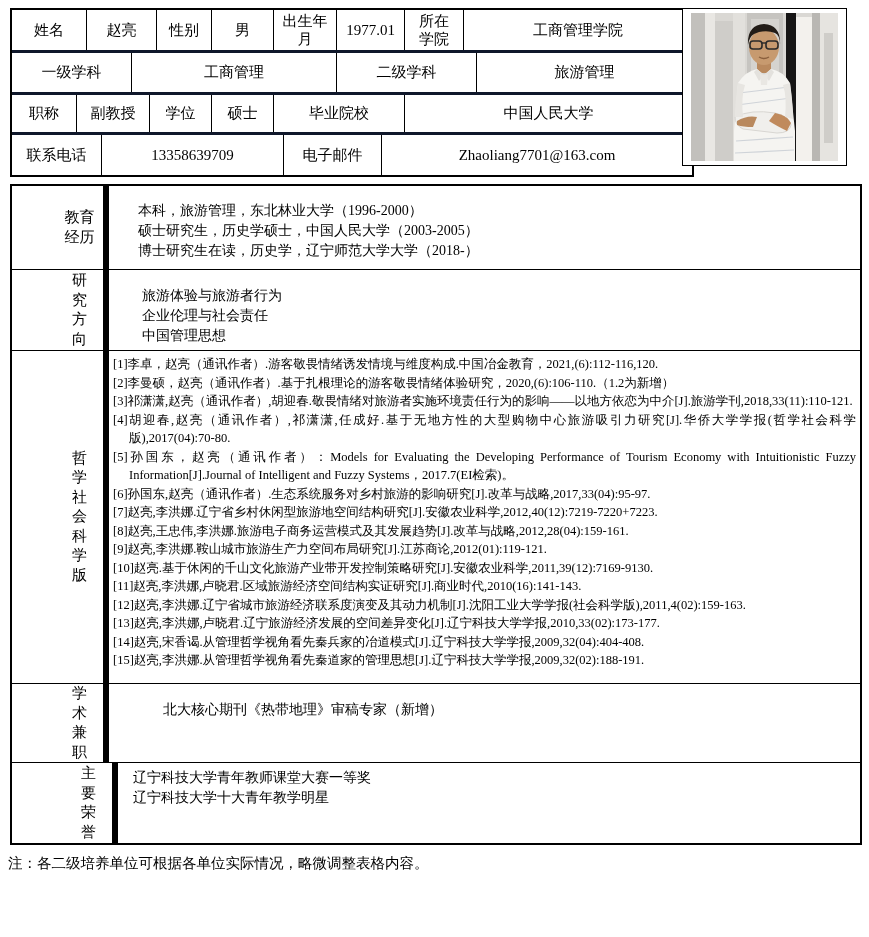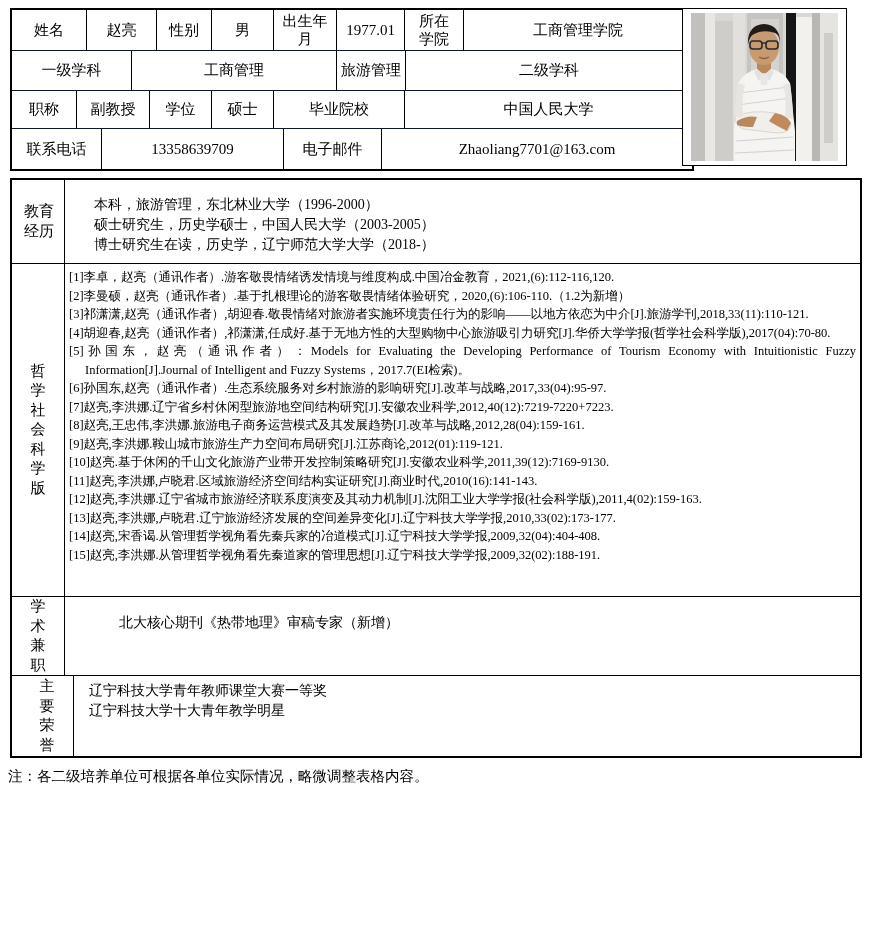--- a/index.html
+++ b/index.html
@@ -8,21 +8,21 @@
     font-family:"Liberation Serif","DejaVu Serif",serif;
     color:#000;
     -webkit-font-smoothing:none;
   }
   .page{position:relative;padding:8px 0 0 10px;width:848px;}
 
   
   .info-table{
     width:680px;border:2px solid #000;box-sizing:content-box;
   }
-  .info-row{display:flex;border-bottom:1px solid #0f172a;}
+  .info-row{display:flex;border-bottom:3px solid #0f172a;}
   .info-row:last-child{border-bottom:none;}
   .cell{
     box-sizing:border-box;border-right:1px solid #000;
     display:flex;align-items:center;justify-content:center;
     text-align:center;font-size:15px;line-height:1.22;
     padding:1px 4px;overflow:hidden;
   }
   .cell:last-child{border-right:none;flex:1;}
   .r1{height:40px;} .r2{height:39px;} .r3{height:37px;} .r4{height:40px;}
   .w-birth{padding:1px 7px;}
@@ -35,23 +35,23 @@
     display:flex;align-items:center;justify-content:center;background:#fff;
   }
 
   
   .main-table{
     width:848px;border:2px solid #000;margin-top:7px;box-sizing:content-box;
   }
   .section{display:flex;border-bottom:1px solid #000;box-sizing:border-box;}
   .section:last-child{border-bottom:none;}
   .label-cell{
-    width:53px;min-width:53px;border-right:1px solid #000000;box-sizing:border-box;
+    width:53px;min-width:53px;border-right:6px solid #000000;box-sizing:border-box;
     display:flex;align-items:center;justify-content:center;
-    font-size:15px;text-align:right;
+    font-size:15px;text-align:center;margin-left:44px;
   }
   .label-inner{line-height:1.3;display:block;}
   .lw1{width:15px;}  
   .lw2{width:32px;}  
   .content-cell{flex:1;box-sizing:border-box;font-size:14px;line-height:20px;}
   .sec-edu{min-height:84px;}   .sec-edu .content-cell{padding:15px 6px 4px 29px;}
   .sec-work{min-height:78px;}  .sec-work .content-cell{padding:17px 6px 4px 24px;}
   .sec-res{min-height:77px;}   .sec-res .content-cell{padding:16px 6px 4px 33px;}
   .sec-pub{min-height:333px;}  .sec-pub .content-cell{padding:4px 4px 4px 4px;font-size:12.5px;line-height:18.5px;}
   .sec-acad{min-height:61px;gap:44px;}  .sec-acad .content-cell{padding:16px 6px 4px 10px;}
@@ -76,22 +76,22 @@
       <div class="cell r1" style="width:55px">性别</div>
       <div class="cell r1" style="width:62px">男</div>
       <div class="cell r1 w-birth" style="width:63px">出生年月</div>
       <div class="cell r1" style="width:68px">1977.01</div>
       <div class="cell r1 w-college-l" style="width:59px">所在学院</div>
       <div class="cell r1">工商管理学院</div>
     </div>
     <div class="info-row">
       <div class="cell r2" style="width:120px">一级学科</div>
       <div class="cell r2" style="width:205px">工商管理</div>
+      <div class="cell r2" style="width:140px">二级学科</div>
       <div class="cell r2">旅游管理</div>
-      <div class="cell r2" style="width:140px">二级学科</div>
     </div>
     <div class="info-row">
       <div class="cell r3" style="width:65px">职称</div>
       <div class="cell r3" style="width:73px">副教授</div>
       <div class="cell r3" style="width:62px">学位</div>
       <div class="cell r3" style="width:62px">硕士</div>
       <div class="cell r3" style="width:131px">毕业院校</div>
       <div class="cell r3">中国人民大学</div>
     </div>
     <div class="info-row">
@@ -152,20 +152,30 @@
         <span class="label-inner lw2">教育经历</span>
       </div>
       <div class="content-cell">
           <div class="line">本科，旅游管理，东北林业大学（1996-2000）</div>
           <div class="line">硕士研究生，历史学硕士，中国人民大学（2003-2005）</div>
           <div class="line">博士研究生在读，历史学，辽宁师范大学大学（2018-）</div>
         </div>
     </div>
 
 
+    <div class="section sec-res">
+      <div class="label-cell">
+        <span class="label-inner lw1">研究方向</span>
+      </div>
+      <div class="content-cell">
+          <div class="line">旅游体验与旅游者行为</div>
+          <div class="line">企业伦理与社会责任</div>
+          <div class="line">中国管理思想</div>
+        </div>
+    </div>
 
     <div class="section sec-pub">
       <div class="label-cell">
         <span class="label-inner lw1">哲学社会科学版</span>
       </div>
       <div class="content-cell">
           <div class="pub-line">[1]李卓，赵亮（通讯作者）.游客敬畏情绪诱发情境与维度构成.中国冶金教育，2021,(6):112-116,120.</div>
           <div class="pub-line">[2]李曼硕，赵亮（通讯作者）.基于扎根理论的游客敬畏情绪体验研究，2020,(6):106-110.（1.2为新增）</div>
           <div class="pub-line">[3]祁潇潇,赵亮（通讯作者）,胡迎春.敬畏情绪对旅游者实施环境责任行为的影响——以地方依恋为中介[J].旅游学刊,2018,33(11):110-121.</div>
           <div class="pub-line">[4]胡迎春,赵亮（通讯作者）,祁潇潇,任成好.基于无地方性的大型购物中心旅游吸引力研究[J].华侨大学学报(哲学社会科学版),2017(04):70-80.</div>

